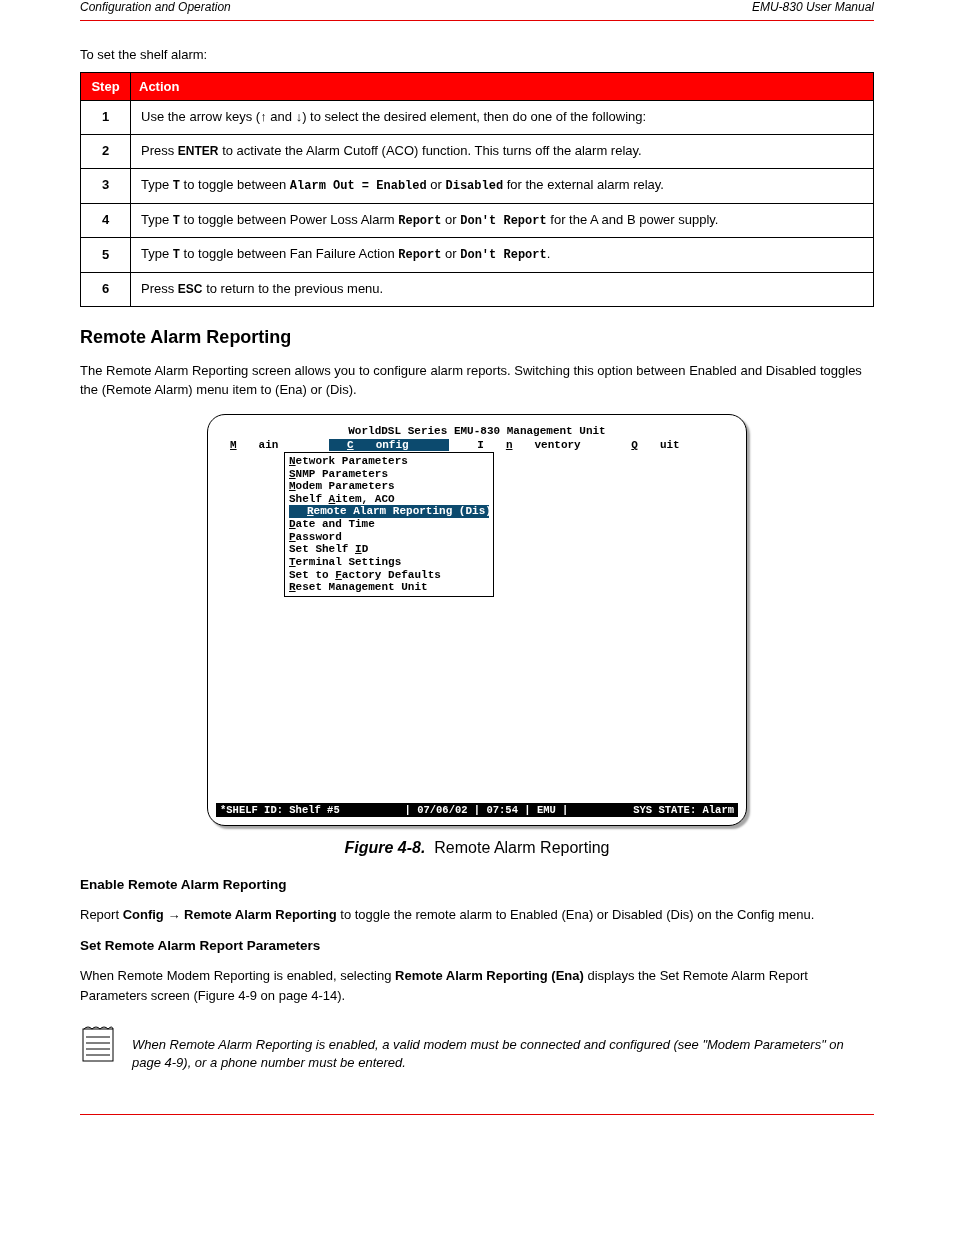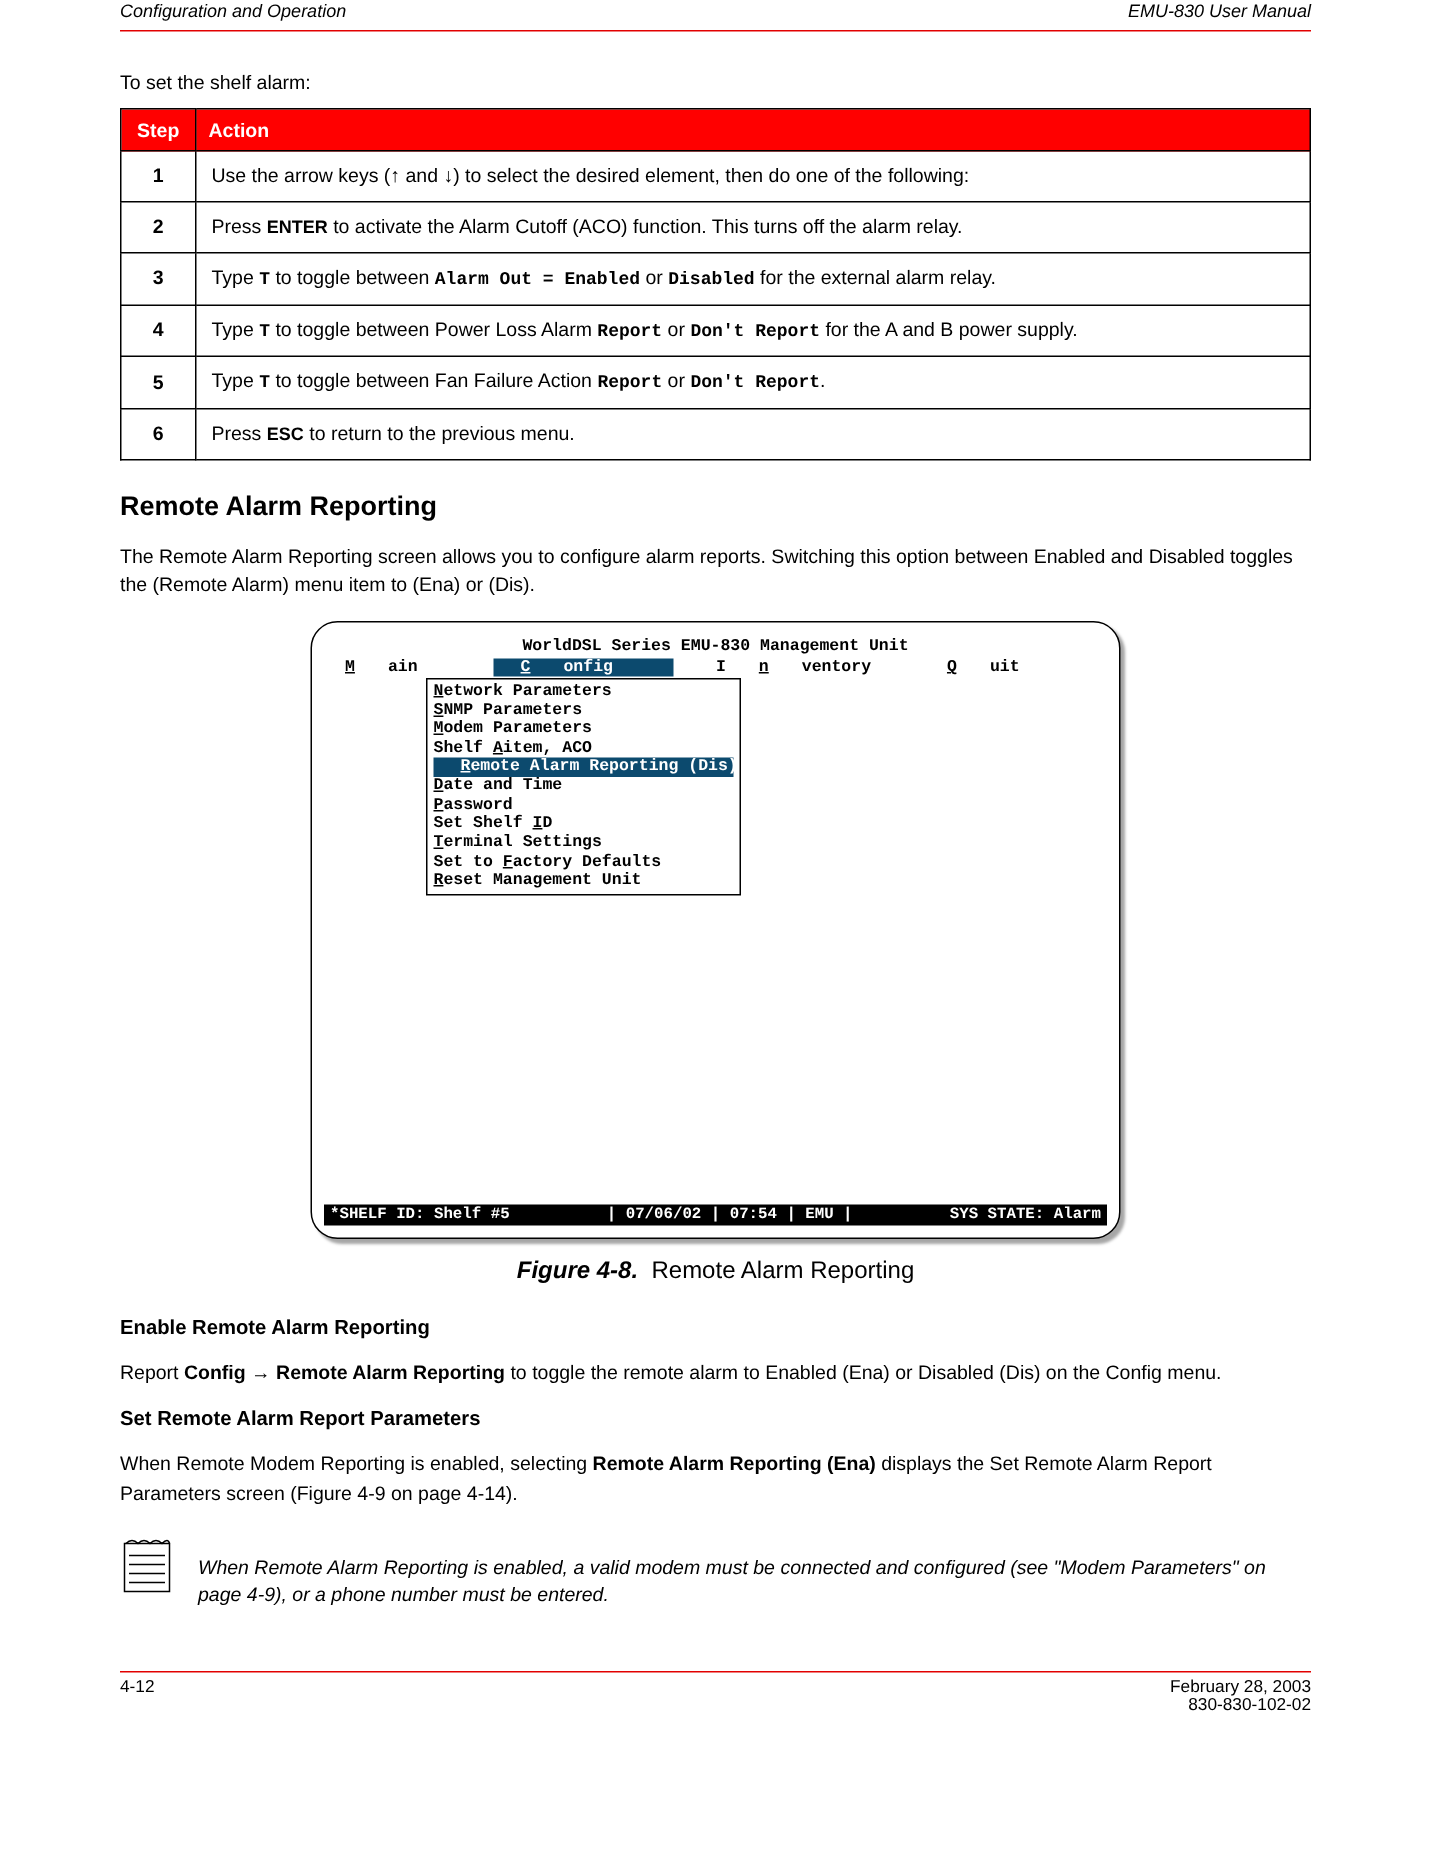--- a/index.html
+++ b/index.html
@@ -265,20 +265,13 @@
         <line x1="6" y1="20" x2="30" y2="20" stroke="#000"></line>
         <line x1="6" y1="26" x2="30" y2="26" stroke="#000"></line>
         <line x1="6" y1="32" x2="30" y2="32" stroke="#000"></line>
         <path d="M4 6 Q8 2 12 6 Q16 2 20 6 Q24 2 28 6 Q32 2 33 6" fill="none" stroke="#000"></path>
       </svg>
     </div>
     <p class="note-text">When Remote Alarm Reporting is enabled, a valid modem must be connected and configured (see "Modem Parameters" on page 4-9), or a phone number must be entered.</p>
   </div>
 
   <div class="bottom-rule"></div>
-  <div class="footer-row">
-    <span>4-12</span>
-    <span style="text-align:right">
-      <span>February 28, 2003</span><br>
-      <span>830-830-102-02</span>
-    </span>
-  </div>
 </div>
 
 </body></html>

